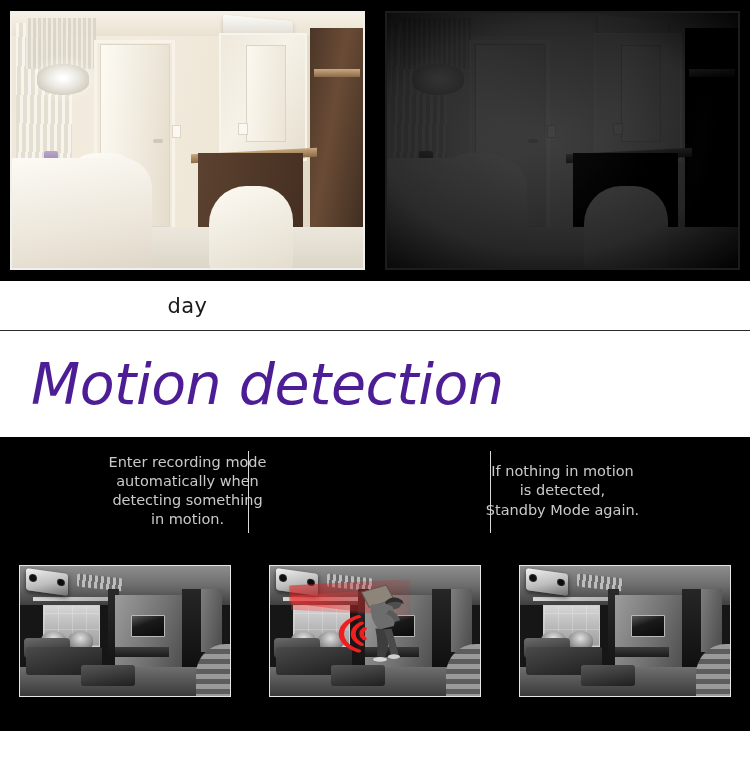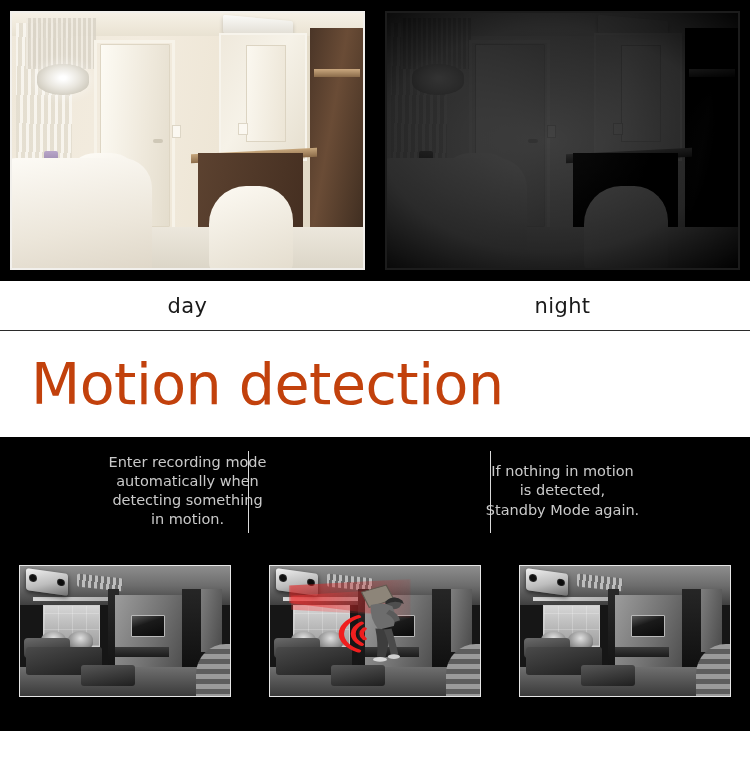--- a/index.html
+++ b/index.html
@@ -165,23 +165,24 @@
 
   
   .title-band {
     position:absolute; left:0; top:331px; width:750px; height:106px;
     background:#ffffff;
     display:flex; align-items:center;
   }
   .title-text {
     margin-left:31px;
     font-size:57px; line-height:1;
-    color:#c2410c; font-weight:400;
+    color:#4c1d95; font-weight:400;
     letter-spacing:-0.5px;
     font-family:"DejaVu Sans", sans-serif;
+    font-style:italic;
   }
 
   
   .motion-section {
     position:absolute; left:0; top:437px; width:750px; height:294px;
     background:#000000;
   }
   .captions {
     position:absolute; left:0; top:0; width:750px; height:108px;
     display:flex;
@@ -408,21 +409,20 @@
         <div class="sofa2"></div>
         <div class="sofa"></div>
         <div class="chair-a"></div>
       </div>
     </div>
   </div>
 </div>
 
 <div class="label-band">
   <div class="label-cell">day</div>
-  <div class="label-cell">night</div>
 </div>
 <div class="hrule"></div>
 
 <div class="title-band">
   <h1 class="title-text">Motion detection</h1>
 </div>
 
 <div class="motion-section">
 
   <div class="captions">

